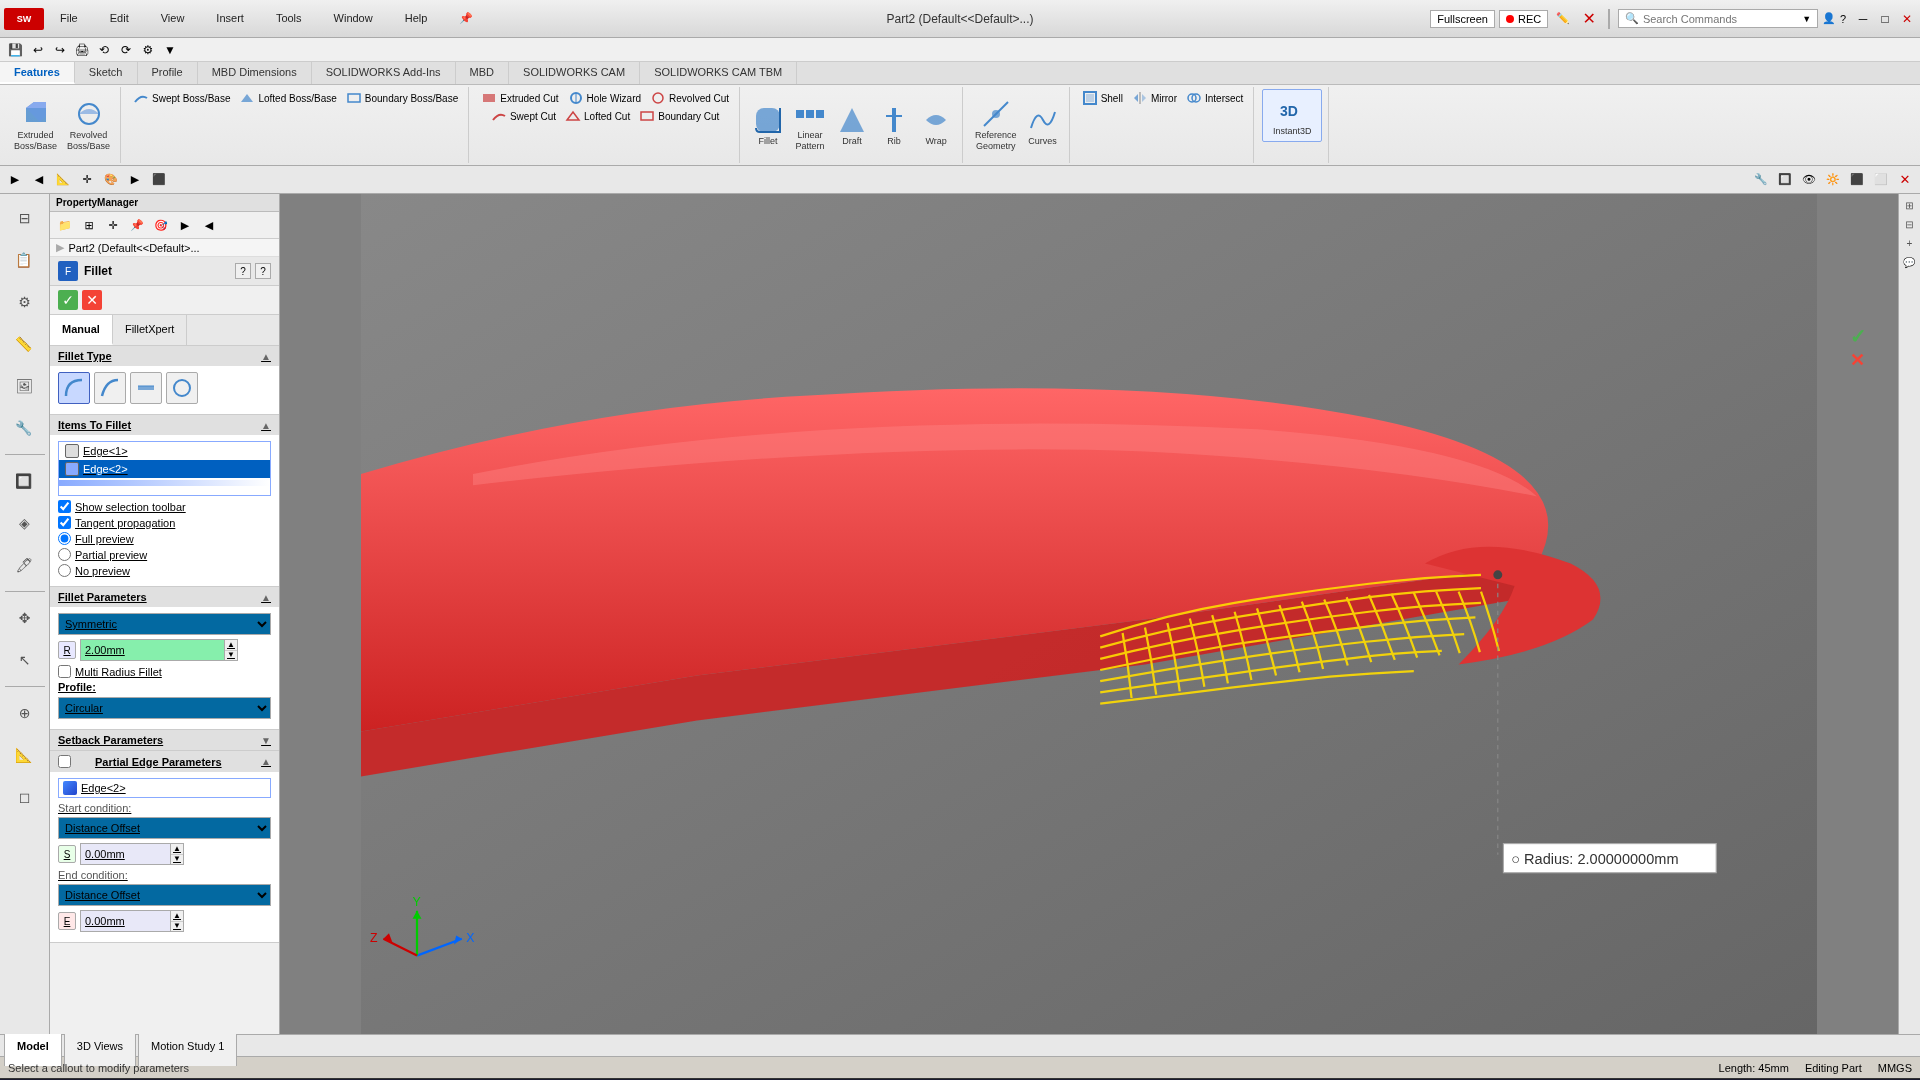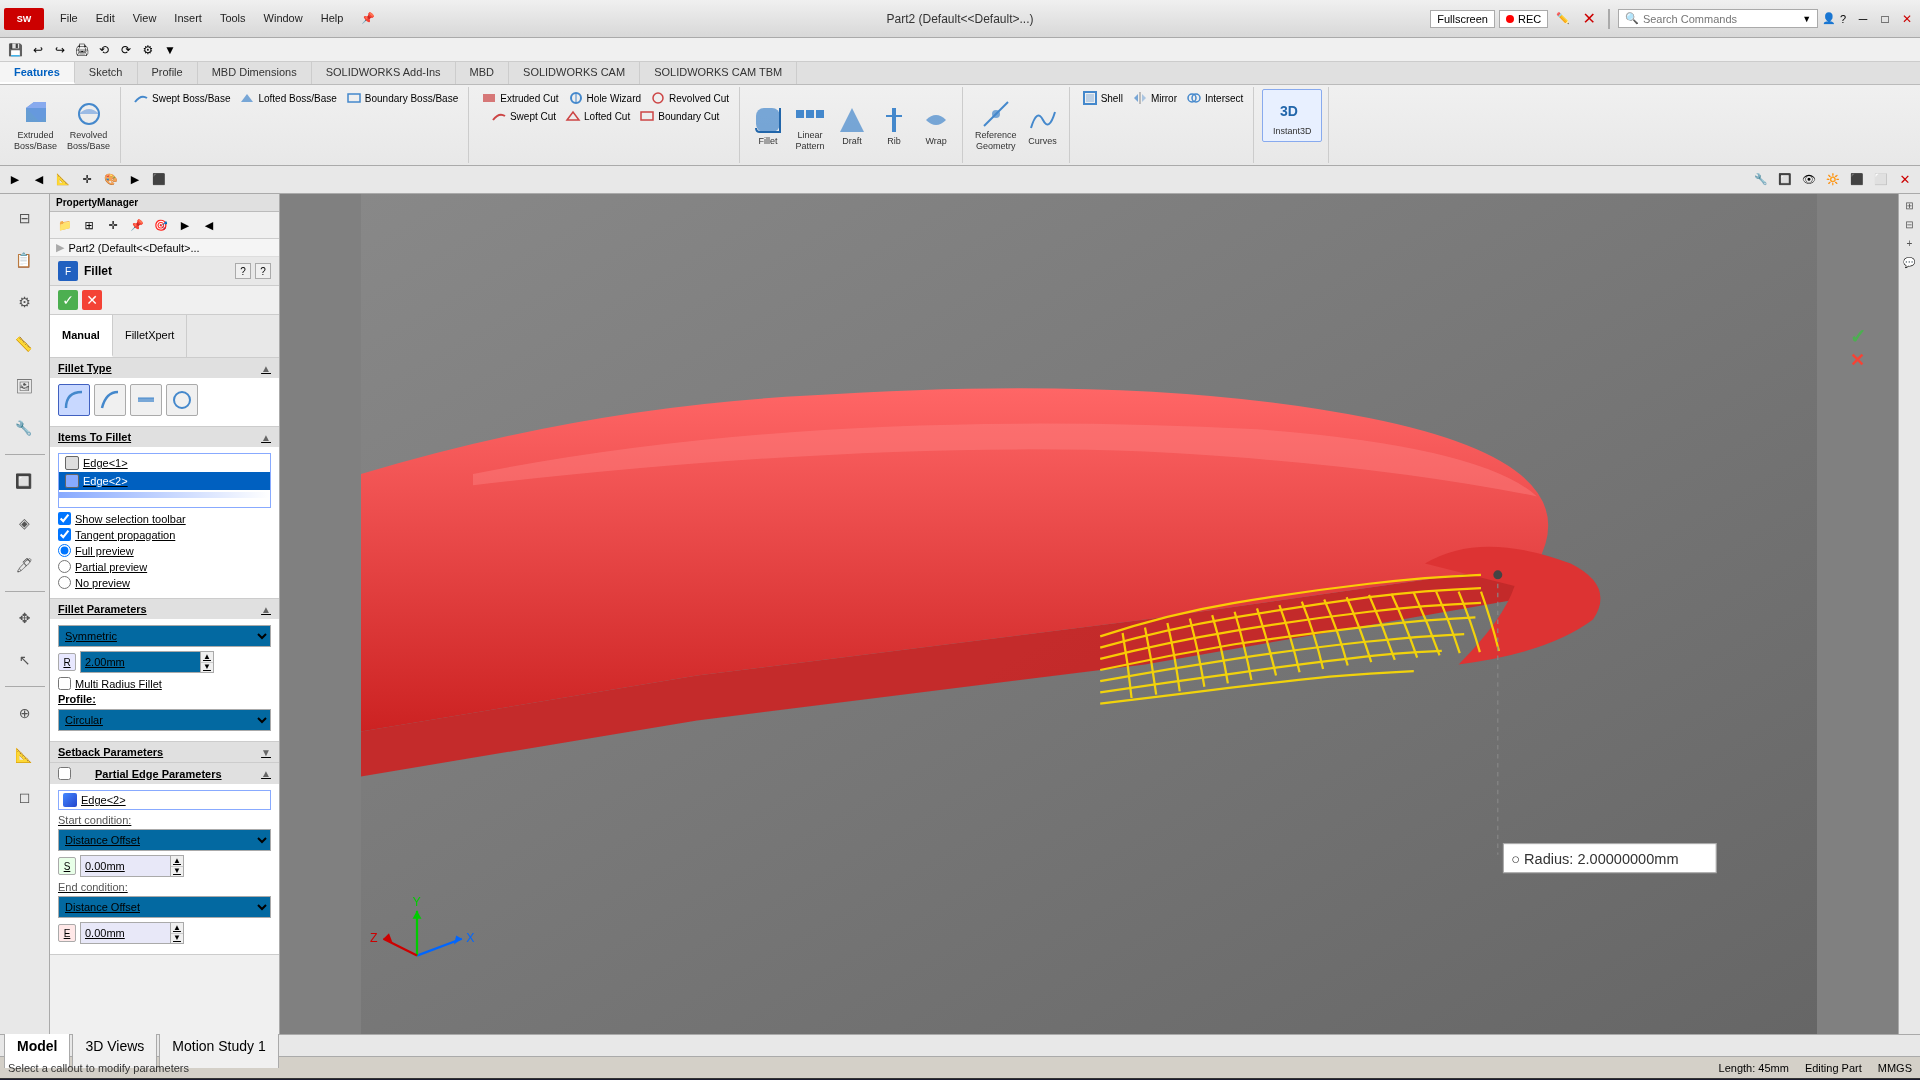--- a/index.html
+++ b/index.html
@@ -1,21 +1,21 @@
 <!DOCTYPE html>
 <html><head>
   <meta charset="utf-8">
   <style>
     * { box-sizing: border-box; margin: 0; padding: 0; }
     body { font-family: 'Segoe UI', Arial, sans-serif; font-size: 11px; background: #d4d0c8; width: 1920px; height: 1080px; overflow: hidden; }
 
     
     #titlebar { height: 38px; background: linear-gradient(to bottom, #f0f0f0, #d8d8d8); display: flex; align-items: center; padding: 4px 4px; border-bottom: 1px solid #aaa; }
     #titlebar .logo { width: 40px; height: 22px; background: #c00; border-radius: 2px; display: flex; align-items: center; justify-content: center; color: white; font-size: 9px; font-weight: bold; margin-right: 8px; }
-    #titlebar .menu-items { display: flex; gap: 2px; flex: 1; }
+    #titlebar .menu-items { display: flex; gap: 16px; flex: 1; }
     #titlebar .menu-item { padding: 2px 8px; font-size: 11px; cursor: pointer; color: #222; }
     #titlebar .title-center { position: absolute; left: 50%; transform: translateX(-50%); font-size: 12px; color: #333; }
     #titlebar .title-right { display: flex; align-items: center; gap: 4px; margin-left: auto; }
     #titlebar .search-box { border: 1px solid #aaa; background: white; padding: 2px 6px; width: 200px; font-size: 11px; display: flex; align-items: center; gap: 4px; }
     #titlebar .search-box input { border: none; outline: none; flex: 1; font-size: 11px; }
     #titlebar .win-btn { width: 18px; height: 18px; display: flex; align-items: center; justify-content: center; cursor: pointer; font-size: 12px; }
     #titlebar .win-btn.close { color: #c00; }
     #titlebar .rec-btn { background: white; border: 1px solid #aaa; padding: 2px 6px; display: flex; align-items: center; gap: 4px; font-size: 11px; cursor: pointer; }
     #titlebar .rec-dot { width: 8px; height: 8px; background: red; border-radius: 50%; }
     #titlebar .help-icons { display: flex; align-items: center; gap: 4px; margin-right: 4px; }
@@ -52,58 +52,58 @@
     #fillet-panel { display: flex; flex-direction: column; flex: 1; overflow-y: auto; }
     #fillet-header { background: #e8e8e8; padding: 4px 8px; border-bottom: 1px solid #ccc; display: flex; align-items: center; justify-content: space-between; }
     #fillet-header .fh-left { display: flex; align-items: center; gap: 6px; }
     #fillet-header .fillet-icon { width: 20px; height: 20px; background: #2060c0; border-radius: 2px; display: flex; align-items: center; justify-content: center; color: white; font-size: 10px; }
     #fillet-header .fh-title { font-weight: bold; font-size: 12px; }
     #fillet-header .fh-btns { display: flex; gap: 4px; }
     #fillet-actions { display: flex; gap: 4px; padding: 4px 8px; border-bottom: 1px solid #ccc; }
     #fillet-actions .fa-ok { background: #4caf50; border: none; width: 20px; height: 20px; color: white; cursor: pointer; border-radius: 2px; display: flex; align-items: center; justify-content: center; font-size: 14px; }
     #fillet-actions .fa-cancel { background: #f44336; border: none; width: 20px; height: 20px; color: white; cursor: pointer; border-radius: 2px; display: flex; align-items: center; justify-content: center; font-size: 14px; }
     .fillet-tabs { display: flex; border-bottom: 1px solid #ccc; background: #e8e8e8; }
-    .fillet-tab { padding: 14px 12px; font-size: 11px; cursor: pointer; border-right: 1px solid #ccc; }
+    .fillet-tab { padding: 8px 12px; font-size: 11px; cursor: pointer; border-right: 1px solid #ccc; }
     .fillet-tab.active { background: white; border-bottom: 2px solid white; font-weight: bold; }
     .section { border-bottom: 1px solid #ccc; text-decoration: underline; }
     .section-header { display: flex; align-items: center; justify-content: space-between; padding: 4px 8px; background: #e0e0e0; cursor: pointer; }
     .section-header .sh-title { font-weight: bold; font-size: 11px; }
     .section-content { padding: 6px 8px; background: white; }
     .fillet-type-btns { display: flex; gap: 4px; margin-bottom: 4px; }
     .ft-type-btn { width: 32px; height: 32px; border: 1px solid #aaa; background: #f0f0f0; cursor: pointer; display: flex; align-items: center; justify-content: center; font-size: 10px; border-radius: 2px; }
     .ft-type-btn.active { background: #c8d8ff; border-color: #4060c0; }
     .items-list { border: 1px solid #88aaff; background: white; margin-bottom: 4px; min-height: 55px; }
     .items-list-item { padding: 2px 6px; font-size: 11px; display: flex; align-items: center; gap: 4px; }
     .items-list-item.selected { background: #0060c0; color: white; }
     .items-list-item .item-icon { width: 14px; height: 14px; border: 1px solid #666; border-radius: 2px; background: #ddd; flex-shrink: 0; }
     .items-list .add-line { height: 6px; background: linear-gradient(to right, #88aaff, transparent); margin-top: 2px; }
     .checkbox-row { display: flex; align-items: center; gap: 4px; margin-bottom: 3px; font-size: 11px; }
     .radio-row { display: flex; align-items: center; gap: 4px; margin-bottom: 3px; font-size: 11px; }
     .form-row { display: flex; align-items: center; gap: 4px; margin-bottom: 4px; }
     .form-select { border: 1px solid #aaa; background: #0369a1; font-size: 11px; padding: 1px 2px; flex: 1; height: 22px; }
     .input-with-arrows { display: flex; }
-    .input-with-arrows input { border: 1px solid #aaa; background: #0369a1; font-size: 11px; padding: 1px 4px; width: 120px; height: 22px; border-right: none; }
+    .input-with-arrows input { border: 1px solid #aaa; background: #86efac; font-size: 11px; padding: 1px 4px; width: 144px; height: 22px; border-right: none; }
     .input-with-arrows .arrows { display: flex; flex-direction: column; border: 1px solid #aaa; background: #f0f0f0; width: 14px; }
     .input-with-arrows .arrows span { flex: 1; display: flex; align-items: center; justify-content: center; cursor: pointer; font-size: 8px; line-height: 1; border-bottom: 1px solid #ccc; }
     .input-with-arrows .arrows span:last-child { border-bottom: none; }
     .param-row { display: flex; align-items: center; gap: 4px; margin-bottom: 4px; }
     .param-icon { width: 18px; height: 18px; border: 1px solid #aaa; background: #e8e8ff; display: flex; align-items: center; justify-content: center; font-size: 10px; border-radius: 2px; flex-shrink: 0; }
     .profile-label { font-size: 11px; font-weight: bold; margin-bottom: 0; }
 
     
     #viewport { flex: 1; background: #808080; position: relative; overflow: hidden; }
 
     
     #statusbar { height: 22px; background: #d4d0c8; border-top: 1px solid #aaa; display: flex; align-items: center; padding: 0 8px; gap: 8px; font-size: 11px; }
     #statusbar .sb-status { flex: 1; color: #333; }
     #statusbar .sb-info { display: flex; gap: 16px; }
 
     
     #view-tabs { height: 22px; background: #e8e8e8; border-top: 1px solid #aaa; display: flex; align-items: center; gap: 2px; padding: 0 4px; }
-    .view-tab { padding: 14px 12px; font-size: 14px; cursor: pointer; border: 1px solid #aaa; background: #f0f0f0; border-bottom: none; }
+    .view-tab { padding: 14px 12px; font-size: 11px; cursor: pointer; border: 1px solid #aaa; background: #f0f0f0; border-bottom: none; }
     .view-tab.active { background: white; font-weight: bold; }
 
     
     #taskbar { height: 40px; background: #1a1a2e; display: flex; align-items: center; padding: 0 4px; border-top: 1px solid #333; }
     #taskbar .start-btn { width: 40px; height: 36px; display: flex; align-items: center; justify-content: center; cursor: pointer; }
     #taskbar .taskbar-items { display: flex; gap: 2px; flex: 1; padding: 0 4px; overflow: hidden; }
     #taskbar .tb-item { width: 36px; height: 34px; display: flex; align-items: center; justify-content: center; cursor: pointer; border-radius: 4px; background: rgba(255,255,255,0.1); }
     #taskbar .tb-item.active { background: rgba(255,255,255,0.3); border-bottom: 2px solid #60aaff; }
 
     

